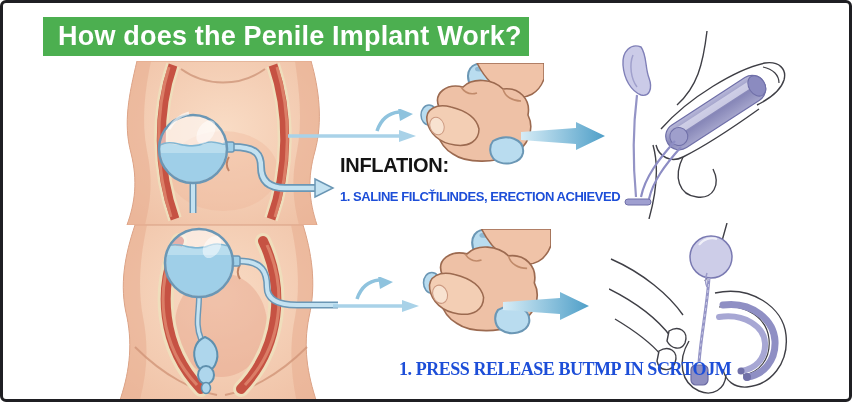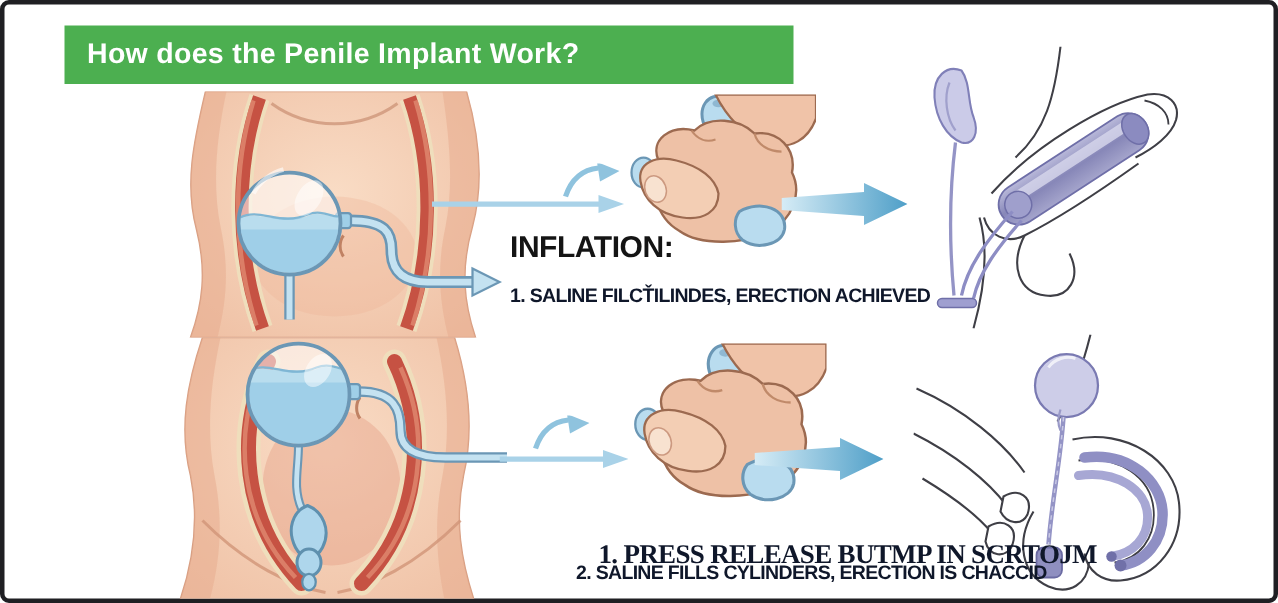--- a/index.html
+++ b/index.html
@@ -7,29 +7,29 @@
     position:relative;width:852px;height:402px;box-sizing:border-box;
     background:#ffffff;border:3px solid #1f1f23;border-radius:6px;
     overflow:hidden;font-family:"Liberation Sans",sans-serif;
   }
   .banner{
     position:absolute;left:40px;top:14px;width:486px;height:39px;
     background:#4caf50;display:flex;align-items:center;padding-left:15px;
     box-sizing:border-box;
   }
   .banner h1{
-    margin:0;color:#ffffff;font-size:19px;font-weight:bold;letter-spacing:.2px;
+    margin:0;color:#ffffff;font-size:27px;font-weight:bold;letter-spacing:.2px;
   }
   .abs{position:absolute;}
   .label{
     position:absolute;color:#141414;font-weight:bold;font-size:20px;
     letter-spacing:-0.3px;white-space:nowrap;
   }
   .step{
-    position:absolute;color:#0f172a;font-weight:bold;letter-spacing:-0.45px;
+    position:absolute;color:#1d4ed8;font-weight:bold;letter-spacing:-0.45px;
     white-space:nowrap;
   }
   .step.s13{font-size:13px;}
   .step.s12{font-size:18px;font-family:Liberation Serif, serif;}
   svg{display:block;}
 </style>
 </head>
 <body>
 
 <div class="frame">
@@ -243,15 +243,14 @@
     <circle cx="132" cy="148" r="3.5" fill="#7070a8"></circle>
     <circle cx="102" cy="34" r="21" fill="#cdcde8" stroke="#7a7ab2" stroke-width="1.5"></circle>
     <path d="M90,22 C94,16 102,14 108,16" fill="none" stroke="#ffffff" stroke-width="2" opacity=".7"></path>
     <path d="M98,50 C96,56 96,60 98,64" fill="none" stroke="#9a9ac8" stroke-width="1.5"></path>
     <path d="M100,55 C98,84 92,112 90,140" fill="none" stroke="#9494c6" stroke-width="3"></path>
     <path d="M100,55 C98,84 92,112 90,140" fill="none" stroke="#c8c8e4" stroke-width="1" stroke-dasharray="3,3"></path>
     <rect x="82" y="142" width="17" height="20" rx="5" fill="#8f8fc0" stroke="#6a6aa2" stroke-width="1.2"></rect>
   </svg>
 
   <div class="step s12" style="left:396px;top:356px;">1. PRESS RELEASE BUTMP IN SCRTOJM</div>
-  <div class="step s13" style="left:381px;top:371px;">2. SALINE FILLS CYLINDERS, ERECTION IS CHACCID</div>
 
 </div>
 
 </body></html>

